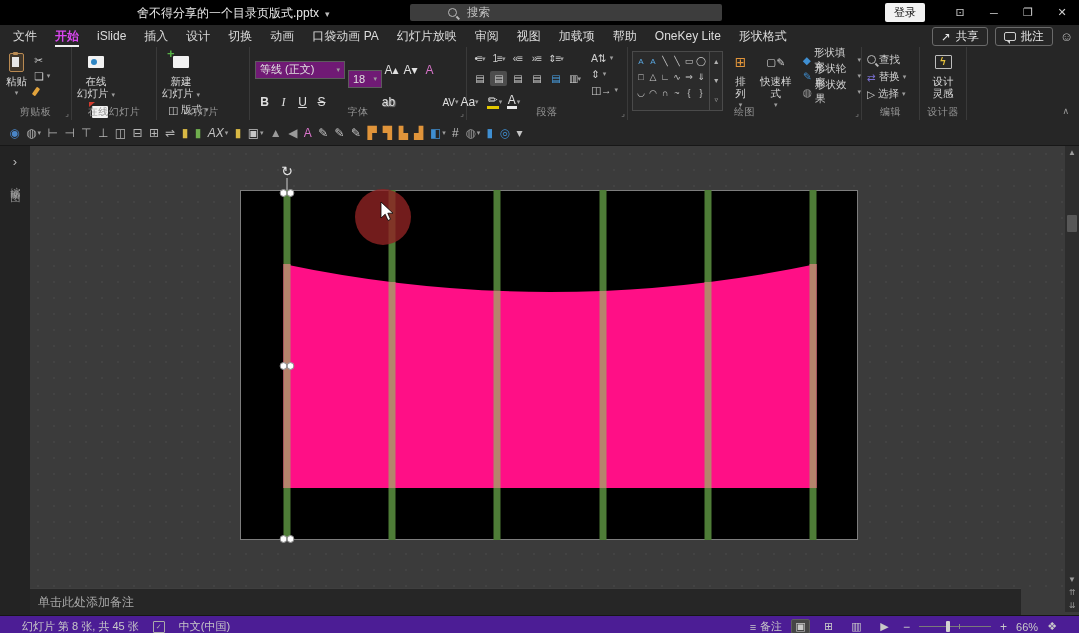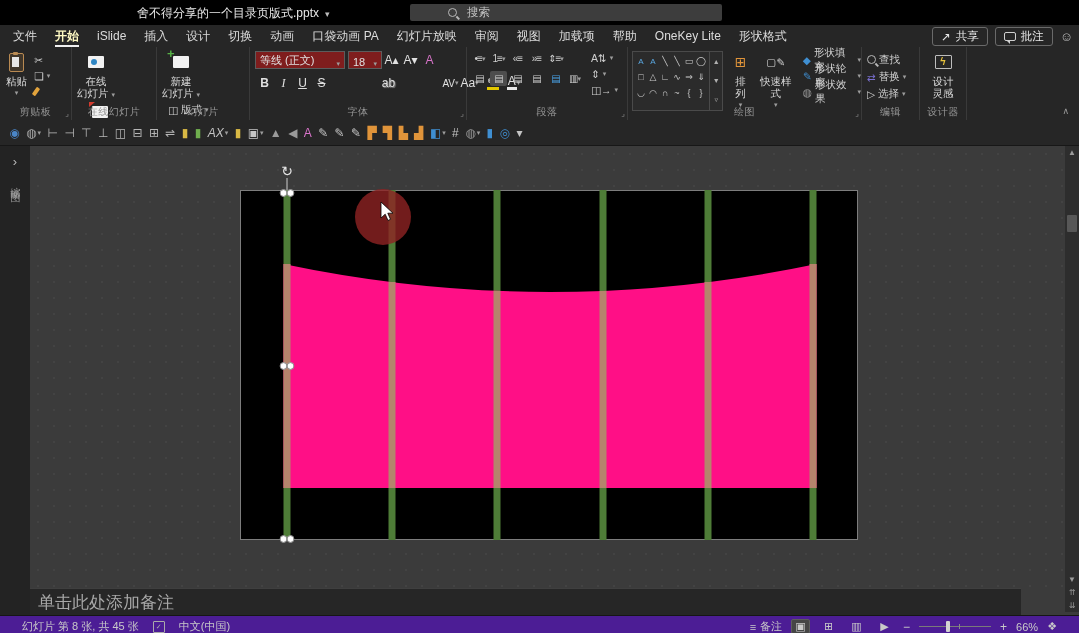--- a/index.html
+++ b/index.html
@@ -14,21 +14,21 @@
              display:flex;align-items:center;padding-left:38px;color:#c3c3c3;font-size:11.5px;gap:10px;}
   .lens{display:inline-block;width:7px;height:7px;border:1.5px solid #b8b8b8;border-radius:50%;position:relative;flex:none;}
   .lens::after{content:"";position:absolute;width:4px;height:1.5px;background:#b8b8b8;transform:rotate(45deg);right:-4px;bottom:-2px;}
   .tb-right{position:absolute;right:0;top:0;height:25px;display:flex;align-items:center;}
   .login{background:#f2f2f2;color:#111;border:none;border-radius:2px;font-size:11px;padding:2px 9px;margin-right:18px;font-family:inherit;}
   .tbicon{width:34px;height:25px;display:flex;align-items:center;justify-content:center;color:#cfcfcf;font-size:11px;}
   
   .tabrow{position:absolute;left:0;top:25px;width:100%;height:22px;background:#262626;display:flex;align-items:stretch;}
   #tabs{display:flex;padding-left:4px;}
   .tab{position:relative;padding:0 9px;display:flex;align-items:center;font-size:12px;color:#dcdcdc;white-space:nowrap;}
-  .tab.active{color:#fef9c3;font-weight:bold;}
+  .tab.active{color:#d946ef;font-weight:bold;}
   .tab.active::after{content:"";position:absolute;left:9px;right:9px;bottom:0;height:2px;background:#f0f0f0;}
   .tab-right{position:absolute;right:6px;top:2px;display:flex;align-items:center;gap:7px;}
   .pill{display:flex;align-items:center;gap:5px;border:1px solid #6a6a6a;border-radius:3px;padding:1px 8px;font-size:11.5px;color:#eaeaea;background:transparent;}
   .bubble{display:inline-block;width:10px;height:7px;border:1px solid #d0d0d0;border-radius:2px;position:relative;}
   .bubble::after{content:"";position:absolute;left:2px;bottom:-4px;border-left:3px solid transparent;border-top:3px solid #d0d0d0;}
   .smiley{color:#bdbdbd;font-size:13px;}
   
   .ribbon{position:absolute;left:0;top:47px;width:100%;height:73px;background:#262626;border-bottom:1px solid #1c1c1c;display:flex;}
   .rgroup{position:relative;border-right:1px solid #3a3a3a;flex:none;box-sizing:border-box;padding-top:4px;}
   .rlabel{position:absolute;bottom:1px;left:0;width:100%;text-align:center;font-size:10px;color:#969696;letter-spacing:0.5px;}
@@ -45,21 +45,21 @@
   .brush{display:inline-block;width:4px;height:9px;background:#e2a33c;border-radius:1px;transform:rotate(35deg);}
   .mslide{width:16px;height:12px;background:#f2f2f2;border-radius:1px;position:relative;display:inline-block;}
   .mslide.chart::after{content:"";position:absolute;left:3px;top:3px;width:6px;height:6px;border-radius:50%;background:#2f86c4;}
   .mslide.flag::after{content:"";position:absolute;left:-3px;top:-4px;border-top:5px solid #d23b2e;border-right:6px solid transparent;}
   .mslide.plus::before{content:"+";position:absolute;left:-6px;top:-8px;color:#56b146;font-weight:bold;font-size:13px;}
   .icon-design{display:inline-flex;width:15px;height:12px;border:1px solid #bdbdbd;border-radius:1px;align-items:center;justify-content:center;color:#e8c33c;font-size:10px;font-weight:bold;}
   .icon-baidu{width:18px;height:12px;position:relative;display:inline-block;}
   .icon-baidu::before{content:"";position:absolute;left:1px;top:1px;width:9px;height:9px;border-radius:50%;border:2.5px solid #e0218a;}
   .icon-baidu::after{content:"";position:absolute;left:8px;top:1px;width:9px;height:9px;border-radius:50%;border:2.5px solid #2ca6e0;}
   
-  .combo{background:#7f1d1d;border:1px solid #5c5c5c;height:16px;display:inline-flex;align-items:flex-end;font-size:11px;color:#e0e0e0;padding:0 4px;justify-content:space-between;box-sizing:content-box;}
+  .combo{background:#701a75;border:1px solid #5c5c5c;height:16px;display:inline-flex;align-items:center;font-size:11px;color:#e0e0e0;padding:0 4px;justify-content:space-between;box-sizing:content-box;}
   .frow{display:flex;align-items:center;margin-left:5px;}
   .fbtn{min-width:15px;height:16px;display:flex;align-items:center;justify-content:center;font-size:12px;color:#e0e0e0;padding:0 2px;}
   .ul3{border-bottom:3px solid;line-height:11px;display:inline-block;padding:0 1px;}
   
   .pbtn{width:17px;height:15px;display:flex;align-items:center;justify-content:center;font-size:10px;color:#cfcfcf;letter-spacing:-1px;}
   .pbtn.sel{background:#4d4d4d;border-radius:2px;}
   .pbtn.blue{color:#4aa3e8;}
   
   .gallery{display:grid;grid-template-columns:repeat(6,12px);grid-auto-rows:16px;border:1px solid #4a4a4a;background:#2b2b2b;padding:1px 2px;}
   .gcell{display:flex;align-items:center;justify-content:center;font-size:9px;color:#c9c9c9;}
@@ -76,21 +76,21 @@
   .lp-chevron{display:block;text-align:center;color:#b8b8b8;font-size:13px;margin-top:8px;}
   .lp-label{display:block;margin:10px auto 0;writing-mode:vertical-rl;font-size:10px;color:#9a9a9a;letter-spacing:3px;text-align:center;width:14px;}
   .canvas{position:absolute;left:30px;top:0;width:1035px;height:442px;background:#3b3b3b;
           background-image:radial-gradient(#434343 1px,transparent 1px);background-size:16px 16px;}
   #slide-svg{position:absolute;left:210px;top:44px;}
   .vscroll{position:absolute;right:0;top:0;width:14px;height:466px;background:#2d2d2d;display:flex;flex-direction:column;align-items:center;}
   .vs-arrow{width:14px;height:13px;display:flex;align-items:center;justify-content:center;color:#9a9a9a;font-size:8px;}
   .vs-thumb{position:absolute;left:2px;top:69px;width:10px;height:17px;background:#575757;border-radius:1px;}
   .vs-bottom{position:absolute;bottom:0;display:flex;flex-direction:column;}
   .notesbar{position:absolute;left:30px;top:442px;width:991px;height:27px;background:#262626;border-top:1px solid #3f3f3f;display:flex;align-items:center;padding-left:8px;box-sizing:border-box;}
-  .notesbar span{font-size:17px;color:#a8a8a8;}
+  .notesbar span{font-size:12px;color:#a8a8a8;}
   
   .statusbar{position:absolute;left:0;top:615px;width:100%;height:22px;background:#4c1d95;border-top:1px solid #161616;display:flex;align-items:center;font-size:11px;color:#c9c9c9;box-sizing:border-box;padding:0 22px;}
   .sb-left{display:flex;align-items:center;gap:14px;}
   .spell{width:10px;height:10px;border:1px solid #aaa;border-radius:1px;font-size:7px;color:#aaa;display:flex;align-items:center;justify-content:center;}
   .sb-right{margin-left:auto;display:flex;align-items:center;gap:9px;}
   .viewbtn{width:19px;height:15px;display:flex;align-items:center;justify-content:center;color:#c9c9c9;font-size:11px;border-radius:2px;}
   .viewbtn.active{background:#454545;border:1px solid #5c5c5c;box-sizing:border-box;}
   .ztrack{position:relative;width:72px;height:1px;background:#7a7a7a;}
   .zthumb{position:absolute;left:38%;top:-5px;width:4px;height:11px;background:#d2d2d2;border-radius:1px;}
   .ztick{position:absolute;left:55%;top:-2px;width:1px;height:5px;background:#8a8a8a;}
@@ -101,20 +101,27 @@
 
 <div class="app">
 
   <div class="titlebar">
     <div class="tb-title">
       <span>舍不得分享的一个目录页版式.pptx</span><span class="caret">▾</span>
     </div>
     <div class="searchbox">
       <span class="lens"></span>
       <span>搜索</span>
+    </div>
+    <div class="tb-right">
+      <button class="login">登录</button>
+      <span class="tbicon">⊡</span>
+      <span class="tbicon">─</span>
+      <span class="tbicon">❐</span>
+      <span class="tbicon">✕</span>
     </div>
   </div>
 
   <div class="tabrow">
     <div id="tabs">
         <div class="tab">文件</div>
         <div class="tab active">开始</div>
         <div class="tab">iSlide</div>
         <div class="tab">插入</div>
         <div class="tab">设计</div>
@@ -212,21 +219,21 @@
       </div>
       <div class="rlabel">幻灯片</div>
     </div>
 
     <div class="rgroup" style="width:217px;">
       <div class="frow">
         <span class="combo" style="width:80px;">
             <span>等线 (正文)</span>
             <span class="dd">▾</span>
           </span>
-        <span class="combo" style="width:24px;margin-left:3px;">
+        <span class="combo" style="width:24px;margin-left:3px;margin-top:19px;">
             <span>18</span>
             <span class="dd">▾</span>
           </span>
         <span class="fbtn">A▴</span>
         <span class="fbtn">A▾</span>
         <span class="fbtn" style="color:#d874c9;">A</span>
       </div>
       <div class="frow" style="margin-top:6px;">
         <span class="fbtn" style="font-weight:bold;">B</span>
         <span class="fbtn" style="font-style:italic;font-family:'Liberation Serif',serif;">I</span>

